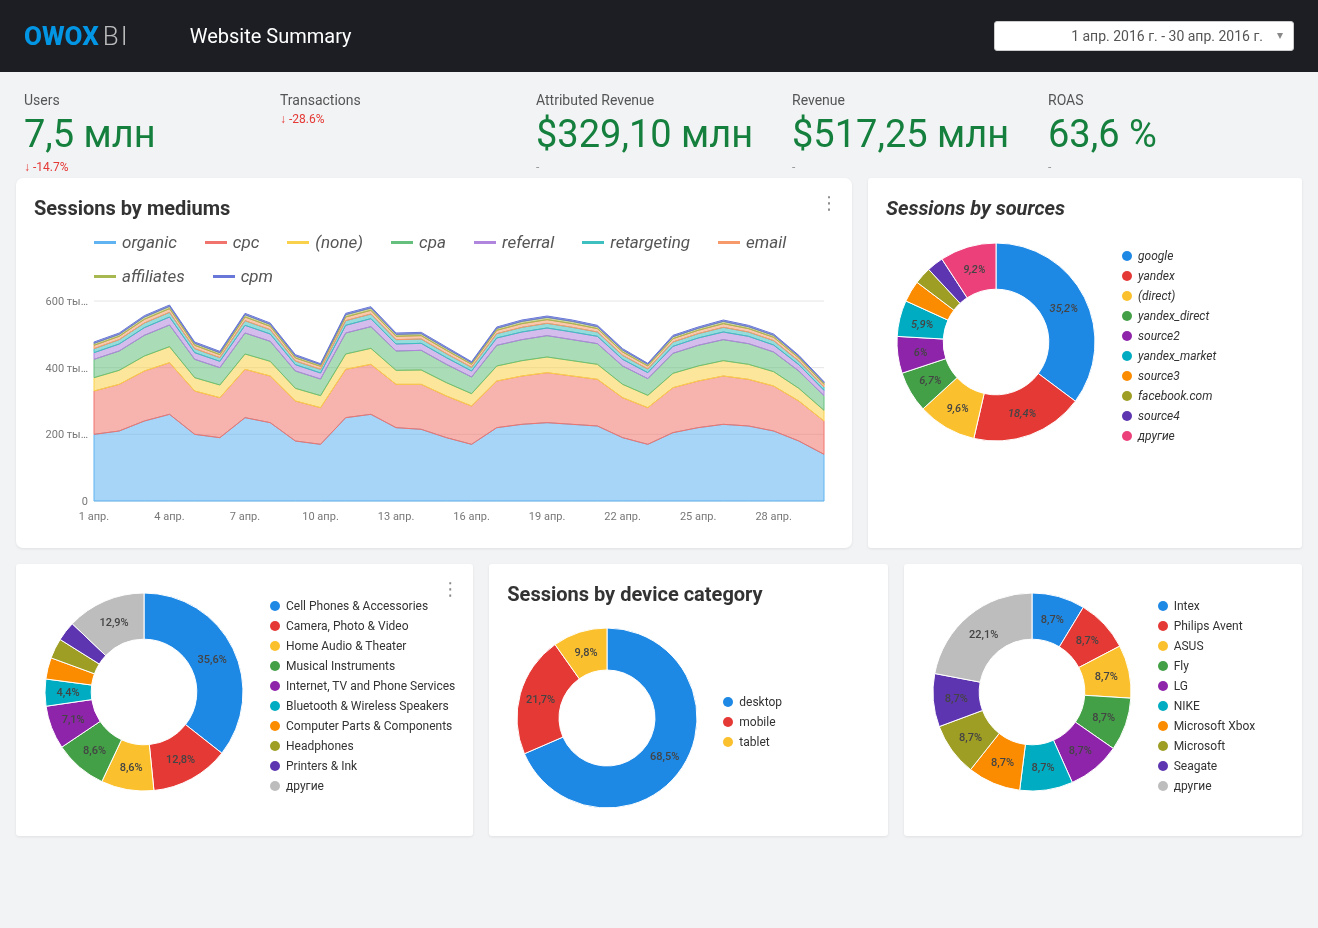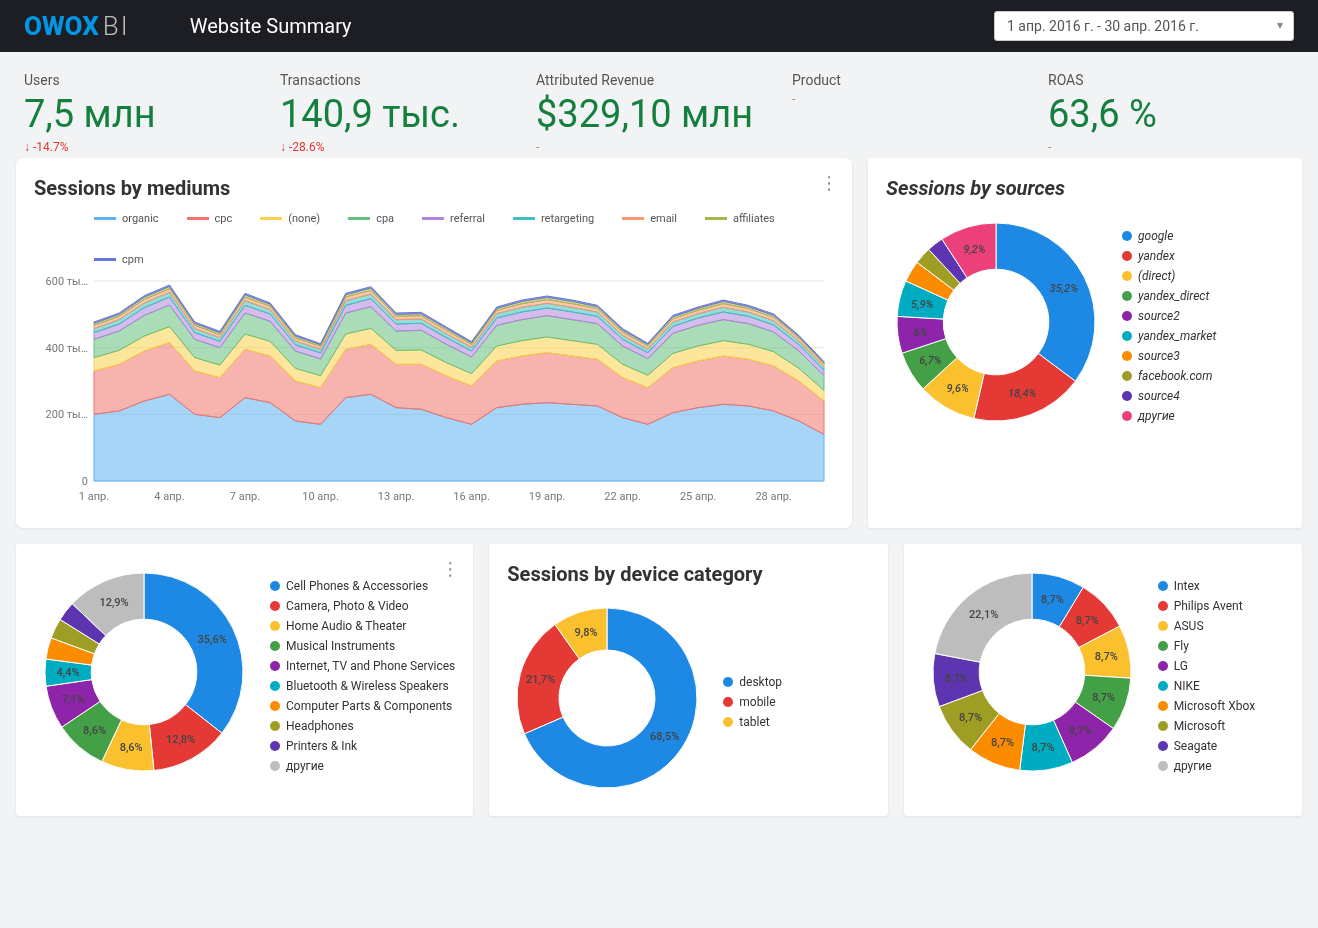--- a/index.html
+++ b/index.html
@@ -1,17 +1,17 @@
 <!DOCTYPE html>
 <html><head>
 <meta charset="utf-8">
 <style>
 * { box-sizing: border-box; margin: 0; padding: 0; }
 body { font-family: -apple-system, BlinkMacSystemFont, "Segoe UI", Roboto, Arial, sans-serif; background: #f1f3f5; color: #333; }
-.header { background: #1c1e24; height: 52px; display: flex; align-items: center; padding: 0 24px; }
+.header { background: #1c1e24; height: 72px; display: flex; align-items: center; padding: 0 24px; text-align: right; }
 .logo { display:flex; align-items:center; gap:2px; }
 .logo-owox { font-size: 26px; font-weight: 800; color: #0296e5; letter-spacing: 0px; }
 .logo-bi { font-size: 26px; font-weight: 300; color: #bbb; margin-left: 2px; letter-spacing: 2px; }
 .page-title { color: #fff; font-size: 20px; font-weight: 400; margin-left: 60px; }
 .date-picker { margin-left: auto; background: #fff; border: 1px solid #ccc; border-radius: 3px; padding: 6px 30px 6px 12px; font-size: 14px; color: #555; position: relative; width: 300px; }
 .date-picker::after { content: "▾"; position: absolute; right: 10px; top: 6px; color: #888; font-size: 12px; }
 .metrics { display: flex; padding: 20px 24px 4px; gap: 10px; }
 .metric { flex: 1; }
 .metric-label { font-size: 14px; color: #555; margin-bottom: 4px; }
 .metric-value { font-size: 38px; color: #15803d; font-weight: 400; }
@@ -24,21 +24,21 @@
 .card-title { font-size: 20px; font-weight: 700; color: #333; margin-bottom: 12px; }
 .card-menu { position: absolute; right: 14px; top: 16px; color: #888; font-size: 18px; cursor: pointer; line-height: 1; }
 .row1 .c1 { flex: 2; border-radius: 7px; }
 .row1 .c2 { flex: 1; font-style: italic; }
 .row2 .c { flex: 1; }
 .donut-wrap { display:flex; align-items:center; gap:16px; }
 .donut-svg { flex:0 0 auto; }
 .legend { display:flex; flex-direction:column; gap:6px; font-size:12px; color:#333;margin-top:8px; }
 .legend-item { display:flex; align-items:center; gap:6px; white-space: nowrap; }
 .dot { width:10px; height:10px; border-radius:50%; flex:0 0 auto; }
-.area-legend { display:flex; flex-wrap:wrap; gap: 28px 28px; font-size:11px; color:#555; margin: 0 0 10px 60px; }
+.area-legend { display:flex; flex-wrap:wrap; gap: 14px 28px; font-size:17px; color:#555; margin: 0 0 10px 60px; font-style: italic; }
 .area-legend .li { display:flex; align-items:center; gap:6px; }
 .area-legend .sw { width:22px; height:3px; }
 .axis-text { font-size: 11px; fill:#777; }
 .donut-label { font-size: 11px; fill:#444; font-weight: 500; }
 </style>
 </head>
 <body>
 
 <div class="header">
   <div class="logo">
@@ -50,30 +50,30 @@
 </div>
 
 <div class="metrics" id="metrics">
     <div class="metric">
       <div class="metric-label">Users</div>
       <div class="metric-value">7,5 млн</div>
       <div class="metric-change neg"><span>↓</span> -14.7%</div>
     </div>
     <div class="metric">
       <div class="metric-label">Transactions</div>
-      <div class="metric-value">140,9 тыс.</div>
       <div class="metric-change neg"><span>↓</span> -28.6%</div>
     </div>
     <div class="metric">
       <div class="metric-label">Attributed Revenue</div>
       <div class="metric-value">$329,10 млн</div>
       <div class="metric-change dash">-</div>
     </div>
     <div class="metric">
-      <div class="metric-label">Product</div>
+      <div class="metric-label">Revenue</div>
+      <div class="metric-value">$517,25 млн</div>
       <div class="metric-change dash">-</div>
     </div>
     <div class="metric">
       <div class="metric-label">ROAS</div>
       <div class="metric-value">63,6 %</div>
       <div class="metric-change dash">-</div>
     </div>
   </div>
 
 <div class="cards">

